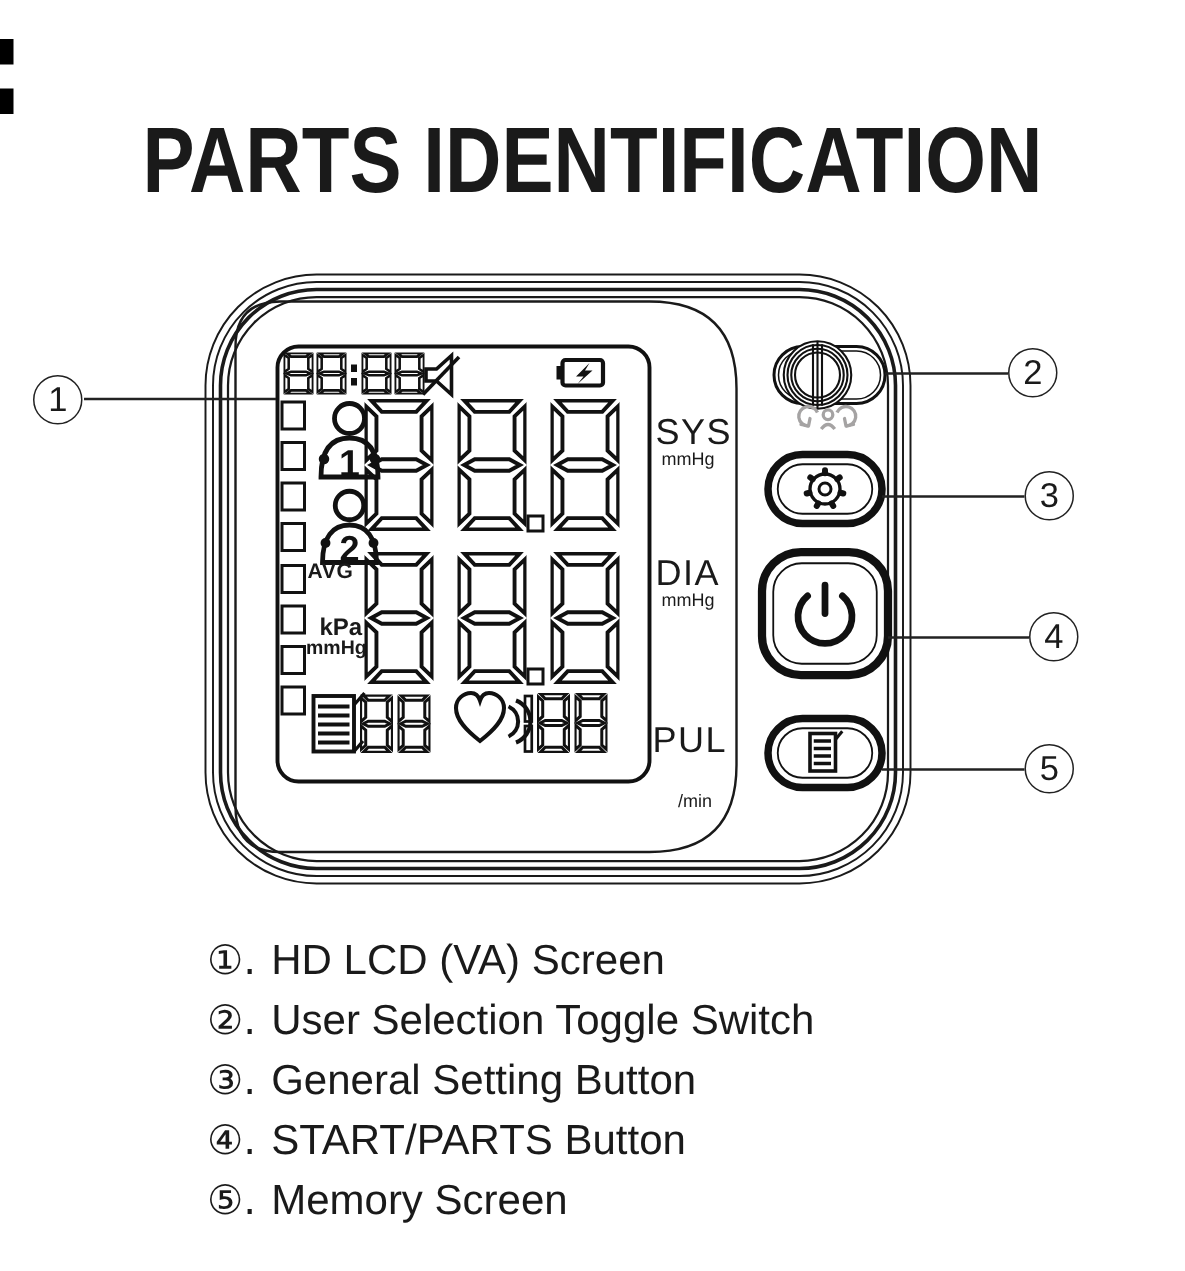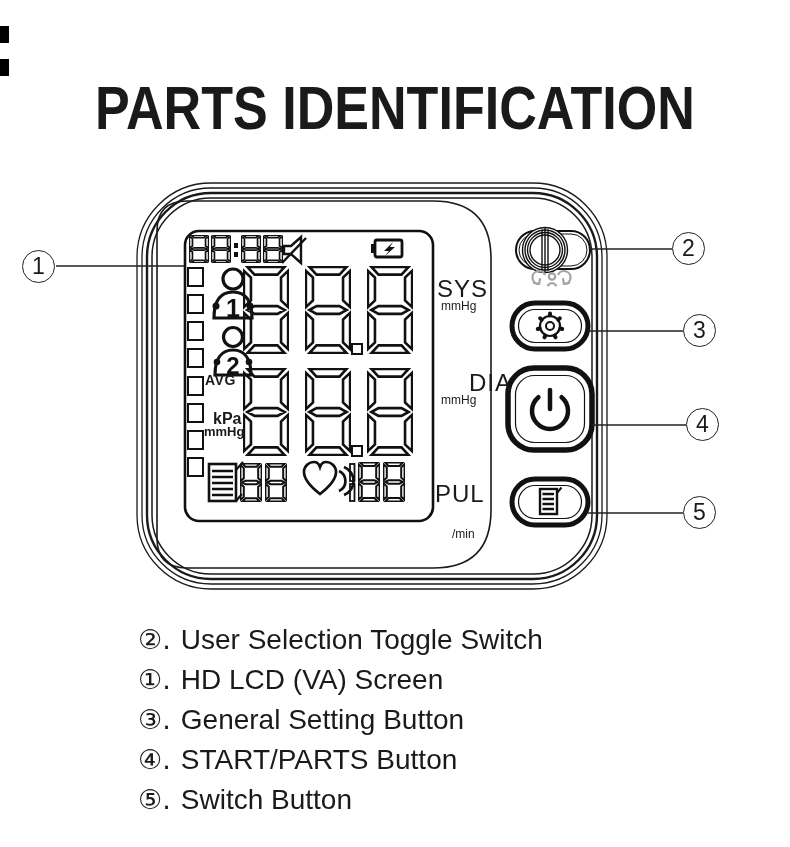--- a/index.html
+++ b/index.html
@@ -199,21 +199,21 @@
       <path d="M588,331 H683"></path>
       <path d="M592,425 H686"></path>
       <path d="M588,513 H683"></path>
     </g>
   </svg>
 
   <div class="title">PARTS IDENTIFICATION</div>
 
   <div class="panel-label" style="left:437px;top:275px;">SYS</div>
   <div class="panel-unit" style="left:441px;top:299px;">mmHg</div>
-  <div class="panel-label" style="left:437px;top:369px;margin-left:32px;">DIA</div>
+  <div class="panel-label" style="left:437px;top:369px;">DIA</div>
   <div class="panel-unit" style="left:441px;top:393px;">mmHg</div>
   <div class="panel-label" style="left:435px;top:459px;margin-top:21px;">PUL</div>
   <div class="panel-unit" style="left:452px;top:483px;margin-top:44px;">/min</div>
 
   <div class="lcd-txt avg">AVG</div>
   <div class="lcd-txt kpa">kPa</div>
   <div class="lcd-txt mmhg2">mmHg</div>
 
   <div class="callout" style="left:22px;top:250px;">
       <span>1</span>
@@ -225,20 +225,20 @@
       <span>3</span>
     </div>
   <div class="callout" style="left:686px;top:408px;">
       <span>4</span>
     </div>
   <div class="callout" style="left:683px;top:496px;">
       <span>5</span>
     </div>
 
   <div class="legend">
+    <div class="legend-row"><span class="legend-prefix">①.</span><span>HD LCD (VA) Screen</span></div>
     <div class="legend-row"><span class="legend-prefix">②.</span><span>User Selection Toggle Switch</span></div>
-    <div class="legend-row"><span class="legend-prefix">①.</span><span>HD LCD (VA) Screen</span></div>
     <div class="legend-row"><span class="legend-prefix">③.</span><span>General Setting Button</span></div>
     <div class="legend-row"><span class="legend-prefix">④.</span><span>START/PARTS Button</span></div>
-    <div class="legend-row"><span class="legend-prefix">⑤.</span><span>Switch Button</span></div>
+    <div class="legend-row"><span class="legend-prefix">⑤.</span><span>Memory Screen</span></div>
   </div>
 
 </div>
 
 </body></html>

